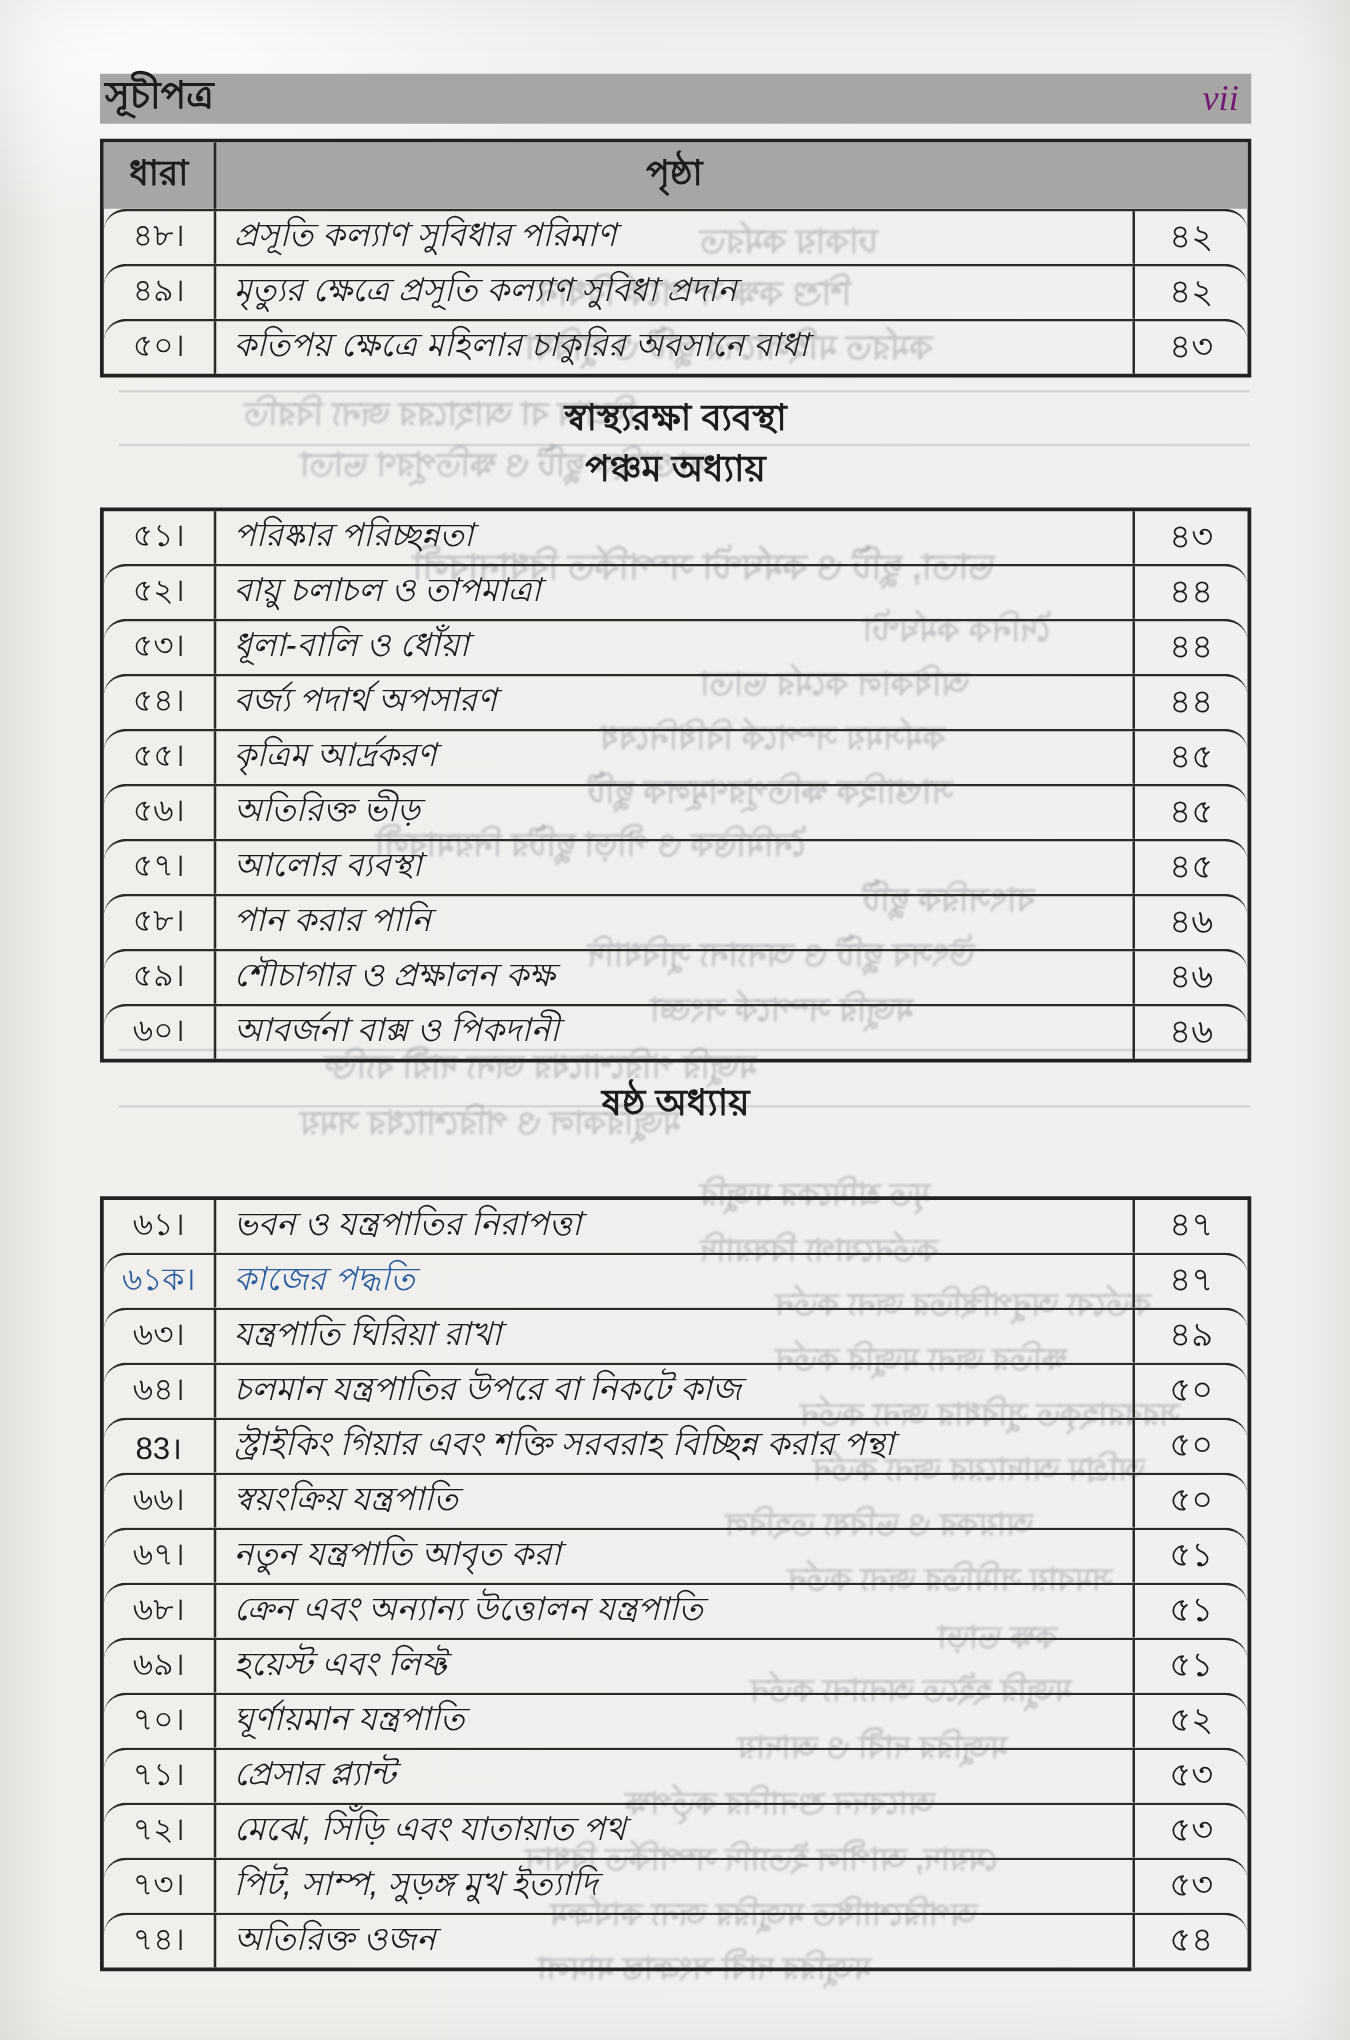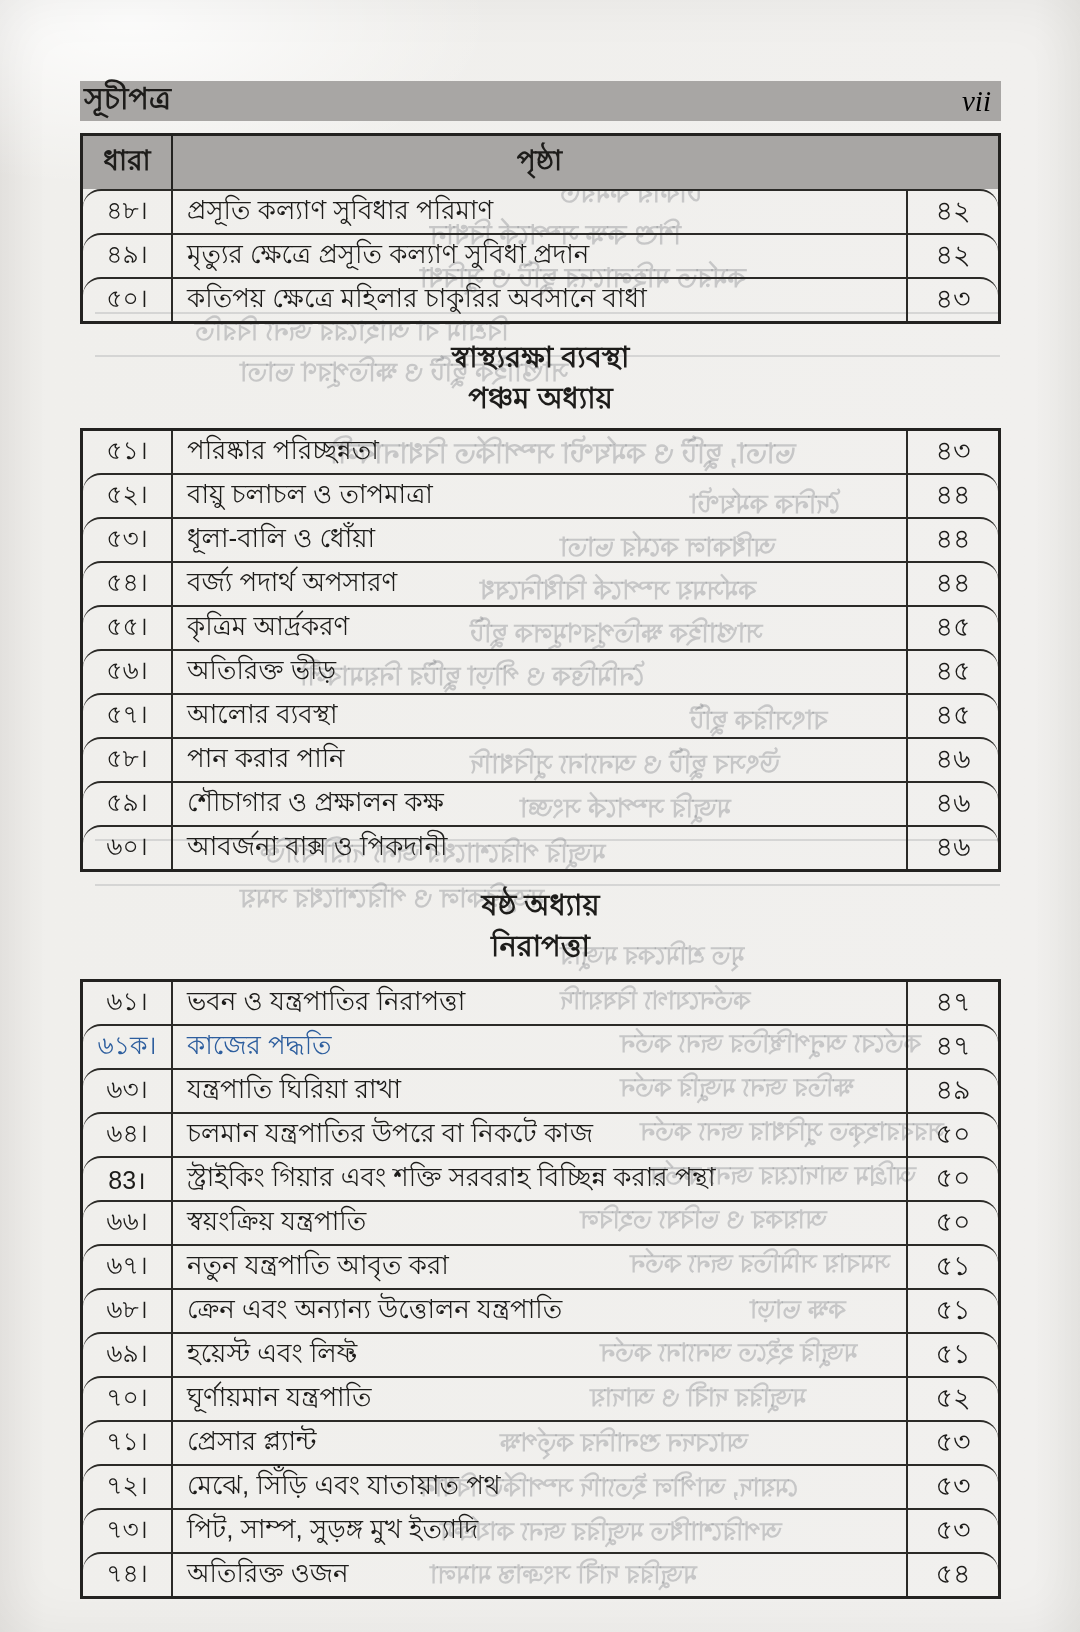--- a/index.html
+++ b/index.html
@@ -21,39 +21,39 @@
   
   .ghost-layer{position:absolute;inset:0;z-index:1;pointer-events:none;}
   .ghost{
     position:absolute;white-space:nowrap;font-weight:600;
     transform:scaleX(-1);
     color:rgba(118,120,126,.34);
     filter:blur(.7px);
   }
   .gline{position:absolute;left:95px;width:905px;height:2px;background:rgba(120,122,128,.22);filter:blur(.4px);}
   
-  .content{position:absolute;left:80px;top:81px;width:921px;z-index:2;}
+  .content{position:absolute;left:80px;top:59px;width:921px;z-index:2;}
   .titleband{
     height:40px;background:var(--band,#a8a6a4);
     display:flex;justify-content:space-between;align-items:center;
     padding:0 10px 0 4px;box-sizing:border-box;
   }
   .doc-title{font-size:30px;font-weight:bold;line-height:1;transform:translateY(-2px);}
-  .folio{font-family:"Liberation Serif","DejaVu Serif",serif;font-style:italic;font-size:29px;color:#000000;}
+  .folio{font-family:"Liberation Serif","DejaVu Serif",serif;font-style:italic;font-size:29px;color:#701a75;}
   .seg{border:3px solid #232220;margin-top:12px;background:transparent;}
   .thead,.trow{display:grid;grid-template-columns:88px 1fr 92px;align-items:center;}
   .thead{height:53px;background:var(--band,#a8a6a4);font-weight:bold;}
   .thead .hc{text-align:center;font-size:28px;}
   .thead .hc + .hc{border-left:2px solid #232220;height:100%;display:flex;align-items:center;justify-content:center;}
   .trow{height:42px;border-top:2px solid #2b2a27;border-radius:18px;}
   .rows > .trow:first-child{border-top:none;}
   .seg.with-head .rows > .trow:first-child{border-top:2px solid #2b2a27;}
   .c{font-size:26px;overflow:hidden;white-space:nowrap;}
   .c.serial{text-align:center;font-size:25px;padding:0 4px;height:100%;display:flex;align-items:center;justify-content:center;}
-  .c.subject{padding:0 14px;border-left:2px solid #2b2a27;height:100%;display:flex;align-items:center;}
+  .c.subject{padding:0 14px;border-left:2px solid #2b2a27;height:100%;display:flex;align-items:center;font-style:italic;}
   .c.pagenum{text-align:center;font-size:27px;border-left:2px solid #2b2a27;height:100%;display:flex;align-items:center;justify-content:center;}
   .trow.hl .serial,.trow.hl .subject{color:var(--hl,#2d5e9e);}
   .chapter{text-align:center;padding:13px 0 11px 0;}
   .chapter div{font-size:29px;font-weight:bold;line-height:1.4;}
 </style>
 </head>
 <body>
 
 <div class="sheet">
 
@@ -181,21 +181,20 @@
           <div class="trow">
             <div class="c serial">৬০।</div>
             <div class="c subject">আবর্জনা বাক্স ও পিকদানী</div>
             <div class="c pagenum">৪৬</div>
           </div>
         </div>
     </div>
 
     <div class="chapter" style="height:71px;">
       <div>ষষ্ঠ অধ্যায়</div>
-      <div>নিরাপত্তা</div>
     </div>
 
     <div class="seg">
       <div class="rows">
           <div class="trow">
             <div class="c serial">৬১।</div>
             <div class="c subject">ভবন ও যন্ত্রপাতির নিরাপত্তা</div>
             <div class="c pagenum">৪৭</div>
           </div>
           <div class="trow hl">

